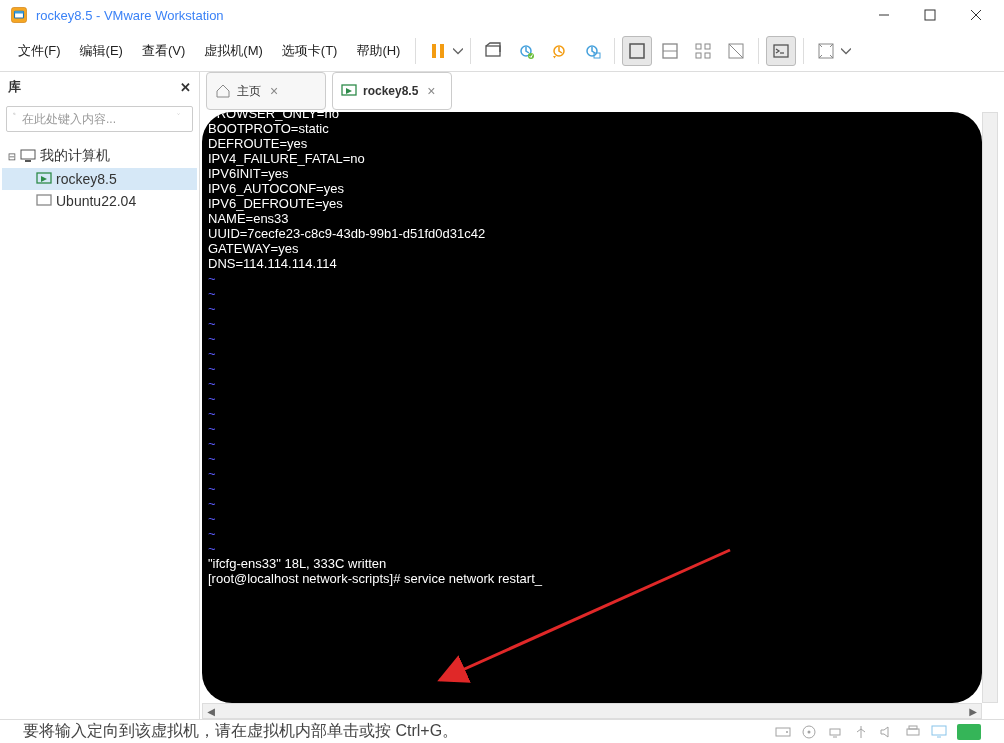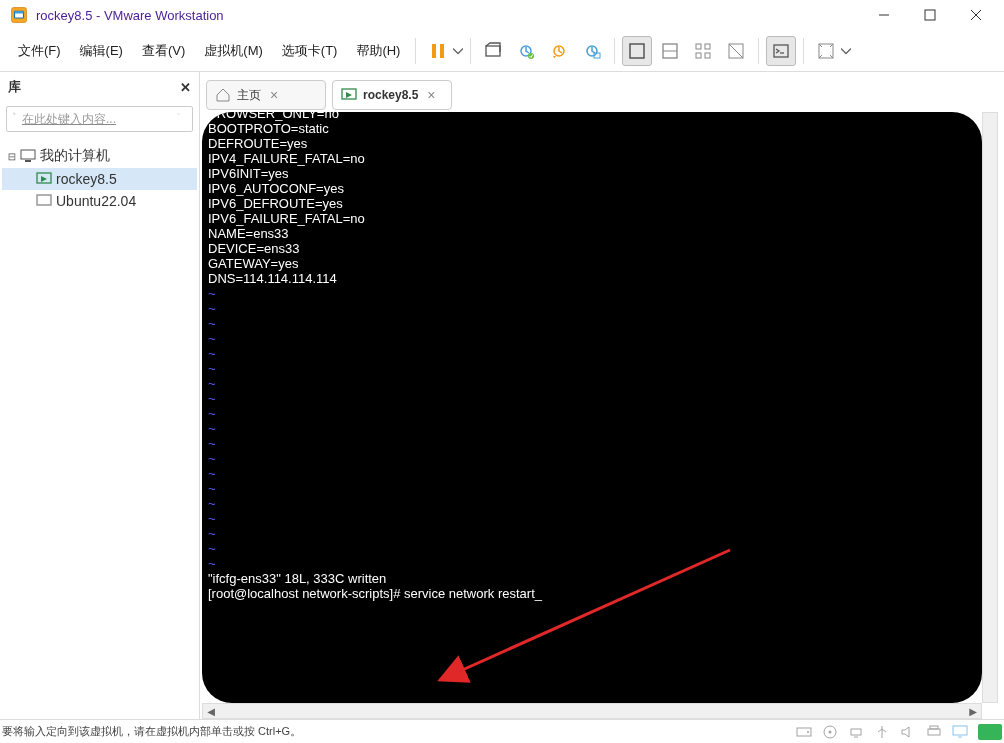--- a/index.html
+++ b/index.html
@@ -1,57 +1,57 @@
 <!DOCTYPE html>
 <html><head>
 <meta charset="utf-8">
 <style>
 * { margin:0; padding:0; box-sizing:border-box; font-family:"Microsoft YaHei","Segoe UI",Arial,sans-serif; }
 body { width:1004px; height:743px; background:#fff; overflow:hidden; font-size:12px; color:#333; position:relative; }
 .titlebar { height:30px; display:flex; align-items:center; padding:0 6px; background:#fff; }
 .titlebar .app-icon { width:18px; height:18px; margin:0 8px 0 4px; }
-.titlebar .title { flex:1; color:#4c1d95; font-size:13px; }
+.titlebar .title { flex:1; color:#3b82f6; font-size:13px; }
 .win-controls { display:flex; gap:2px; }
 .win-controls div { width:44px; height:28px; display:flex; align-items:center; justify-content:center; color:#444; }
 .menubar-row { height:42px; display:flex; align-items:center; padding:0 10px; border-bottom:1px solid #ddd; gap:3px;text-align:right; }
 .menuitem { padding:4px 8px; font-size:13px; color:#222; cursor:pointer; }
 .tb-sep { width:1px; height:26px; background:#ddd; margin:0 4px; }
 .tb-btn { width:30px; height:30px; display:flex; align-items:center; justify-content:center; border-radius:3px; cursor:pointer; }
 .tb-btn.active { background:#e7e7e7; border:1px solid #bbb; }
 .tb-btn svg { width:18px; height:18px; }
 .tb-group { display:flex; align-items:center; }
 .tb-dropdown-car { width:10px; }
 .main { display:flex; height:647px; }
 .sidebar { width:200px; border-right:1px solid #ddd; display:flex; flex-direction:column; }
 .side-header { height:30px; display:flex; align-items:center; justify-content:space-between; padding:0 8px; font-size:13px; font-weight:bold; }
-.side-search { margin:4px 6px 8px 6px; height:26px; border:1px solid #ccc; border-radius:2px; display:flex; padding:0 6px; color:#888;text-decoration:underline; }
+.side-search { margin:4px 6px 8px 6px; height:26px; border:1px solid #ccc; border-radius:2px; display:flex; padding:0 6px; color:#888; }
 .side-search svg { width:14px; height:14px; margin-right:6px; }
 .side-search input { border:none; outline:none; flex:1; font-size:12px; background:transparent; }
 .tree { padding:4px 2px; }
 .tree-row { display:flex; align-items:center; padding:3px 4px; cursor:pointer; }
 .tree-row.lvl0 { padding-left:4px; }
 .tree-row.lvl1 { padding-left:34px; }
 .tree-row.sel { background:#d6e8f7; }
 .tree-toggle { width:12px; height:12px; display:flex; align-items:center; justify-content:center; font-size:10px; color:#555; margin-right:2px; }
 .tree-icon { width:16px; height:16px; margin-right:4px; display:flex; align-items:center; justify-content:center; }
 .tree-label { font-size:14px; }
 .content { flex:1; display:flex; flex-direction:column; background:#fff; }
 .tabs { height:38px; display:flex; align-items:flex-end; padding:4px 6px 0 6px; gap:6px; }
-.tab { height:30px; border:1px solid #ccc; border-radius:4px; display:flex; align-items:center; padding:0 8px; background:#f7f7f7; gap:6px; min-width:120px; }
+.tab { height:38px; border:1px solid #ccc; border-radius:4px; display:flex; align-items:center; padding:0 8px; background:#f7f7f7; gap:6px; min-width:120px; }
 .tab.active { background:#fff; }
 .tab .tab-icon { width:16px; height:16px; }
 .tab .tab-close { width:14px; height:14px; display:flex; align-items:center; justify-content:center; color:#888; font-size:14px; }
 .term-wrap { flex:1; margin:2px 6px 0 2px; position:relative; overflow:hidden; }
 .term { position:absolute; top:0; left:0; right:16px; bottom:16px; background:#000; color:#fff; font-family:Consolas,"Courier New",monospace; font-size:13px; line-height:15px; padding:2px 6px; overflow:hidden;border-radius:30px; }
 .term .line { white-space:pre; }
 .term .tilde { color:#5c5cff; }
 .scroll-v { position:absolute; top:0; right:0; width:16px; bottom:16px; background:#f0f0f0; border:1px solid #ddd; }
 .scroll-h { position:absolute; left:0; bottom:0; right:16px; height:16px; background:#f0f0f0; border:1px solid #ddd; display:flex; align-items:center; justify-content:space-between; }
 .scroll-arrow { width:16px; height:14px; display:flex; align-items:center; justify-content:center; color:#666; font-size:10px; }
-.statusbar { position:absolute; bottom:0; left:0; right:0; height:24px; border-top:1px solid #ddd; display:flex; align-items:center; padding:0 2px; font-size:11px; color:#444; }
+.statusbar { position:absolute; bottom:0; left:0; right:0; height:24px; border-top:1px solid #ddd; display:flex; align-items:center; padding:0 23px; font-size:16px; color:#444; }
 .status-icons { margin-left:auto; display:flex; align-items:center; gap:10px; }
 .status-icons .sicon { width:16px; height:16px; display:flex; align-items:center; justify-content:center; opacity:0.6; }
 .status-box { width:24px; height:16px; background:#35b558; border-radius:2px; }
 .arrow { position:absolute; pointer-events:none; }
 input::placeholder { color:#999; }
 </style>
 </head>
 <body>
 
 <div class="titlebar">
@@ -250,23 +250,22 @@
     </div>
     <div class="term-wrap">
       <div class="term">
         <div class="line" style="margin-top:-8px;">BROWSER_ONLY=no</div>
         <div class="line">BOOTPROTO=static</div>
         <div class="line">DEFROUTE=yes</div>
         <div class="line">IPV4_FAILURE_FATAL=no</div>
         <div class="line">IPV6INIT=yes</div>
         <div class="line">IPV6_AUTOCONF=yes</div>
         <div class="line">IPV6_DEFROUTE=yes</div>
-        <div class="line">IPV6_FAILURE_FATAL=no</div>
         <div class="line">NAME=ens33</div>
-        <div class="line">DEVICE=ens33</div>
+        <div class="line">UUID=7cecfe23-c8c9-43db-99b1-d51fd0d31c42</div>
         <div class="line">GATEWAY=yes</div>
         <div class="line">DNS=114.114.114.114</div>
         <div class="line tilde">~</div>
         <div class="line tilde">~</div>
         <div class="line tilde">~</div>
         <div class="line tilde">~</div>
         <div class="line tilde">~</div>
         <div class="line tilde">~</div>
         <div class="line tilde">~</div>
         <div class="line tilde">~</div>

